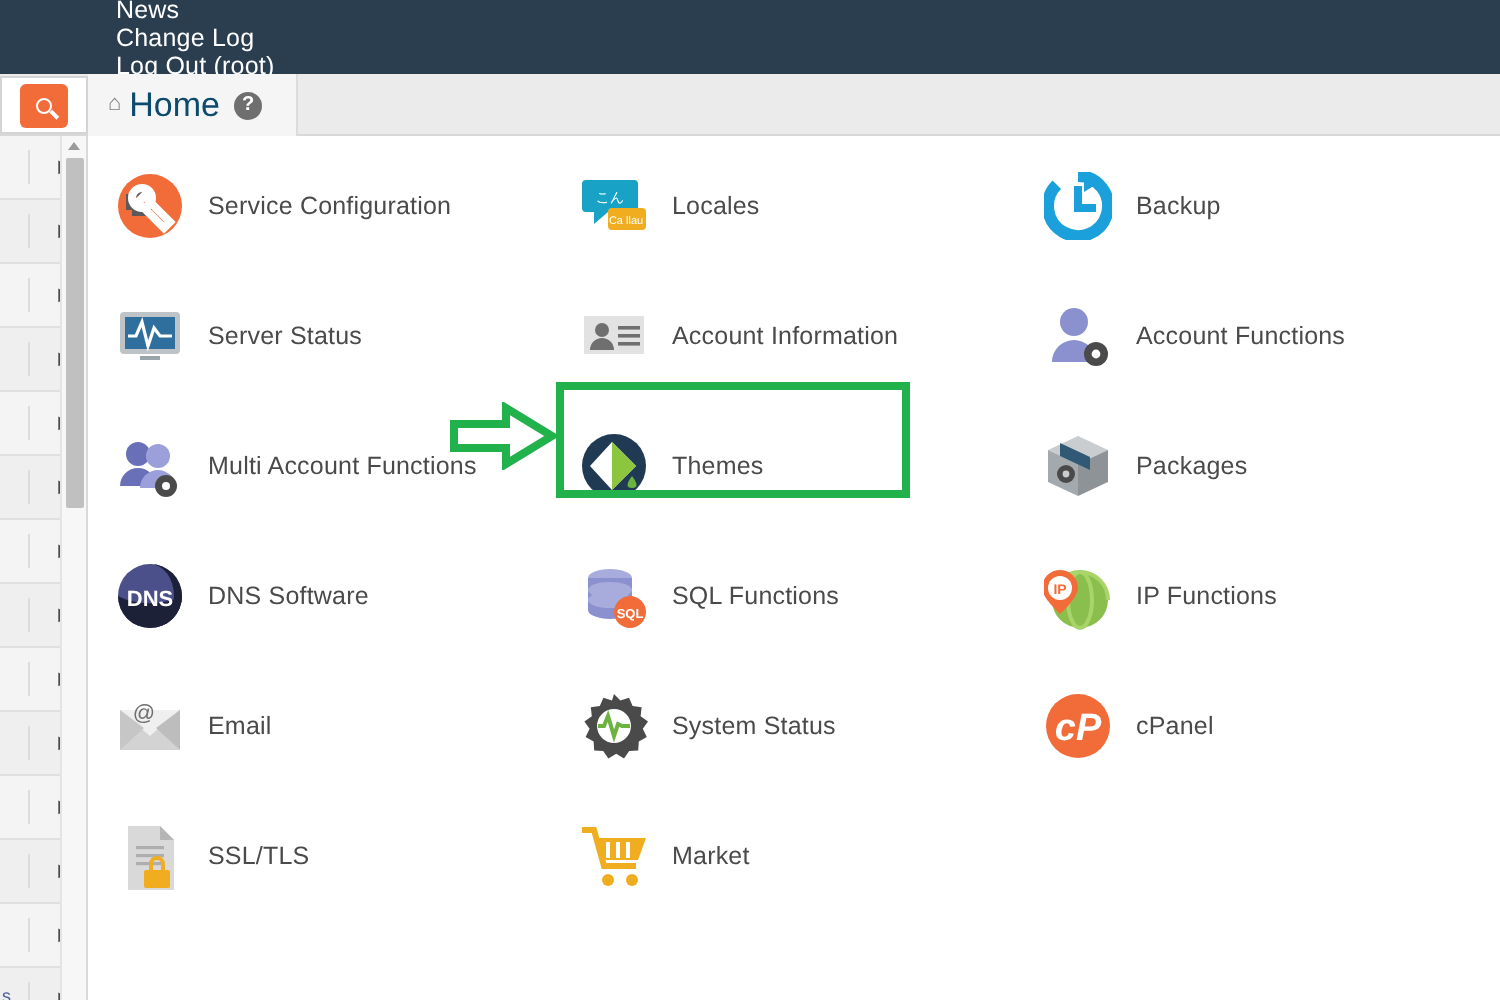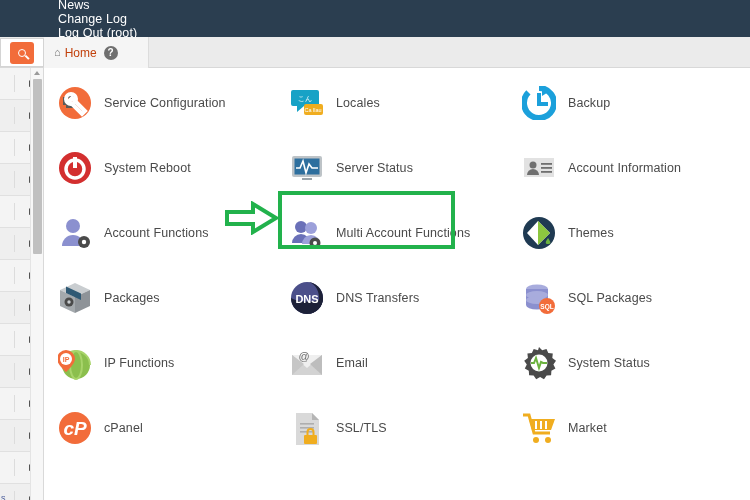--- a/index.html
+++ b/index.html
@@ -32,21 +32,21 @@
     border-bottom: 1px solid #d8d8d8;
   }
   .crumb-tab {
     position: absolute; left: 44px; top: 0; height: 31px;
     background: #f5f5f5;
     border-right: 1px solid #dcdcdc;
     display: flex; align-items: center; padding: 0 14px 0 10px;
     min-width: 105px;
   }
   .home-icon { font-size: 11px; color: #7b7b7b; margin-right: 4px; line-height: 1; }
-  .crumb-text { font-size: 12px; color: #c2410c; margin-right: 7px; }
+  .crumb-text { font-size: 17px; color: #0c4a6e; margin-right: 7px; }
   .help-icon {
     width: 14px; height: 14px; border-radius: 50%;
     background: #6f6f6f; color: #fff; font-size: 10px; font-weight: bold;
     display: flex; align-items: center; justify-content: center;
     cursor: pointer; line-height: 1;
   }
 
   
   .searchbox {
     position: absolute; left: 0px; top: 38px;
@@ -268,28 +268,20 @@
         <div class="cell">
           <span class="cell-ico"><svg viewBox="0 0 34 34" width="34" height="34">
               <path d="M17 2 a15 15 0 1 1 -10.6 4.4" fill="none" stroke="#1ba0db" stroke-width="6"></path>
               <path d="M20 1 l8 4 l-8 5z" fill="#1ba0db"></path>
               <path d="M17 9 v9 h7" fill="none" stroke="#1ba0db" stroke-width="4" stroke-linecap="square"></path>
             </svg></span>
           <span class="cell-lbl">Backup</span>
         </div>
         <div class="cell">
           <span class="cell-ico"><svg viewBox="0 0 34 34" width="34" height="34">
-              <circle cx="17" cy="17" r="16" fill="#d32f2f"></circle>
-              <circle cx="17" cy="18" r="9" fill="none" stroke="#fff" stroke-width="3.5"></circle>
-              <rect x="15" y="6" width="4" height="11" fill="#fff"></rect>
-            </svg></span>
-          <span class="cell-lbl">System Reboot</span>
-        </div>
-        <div class="cell">
-          <span class="cell-ico"><svg viewBox="0 0 34 34" width="34" height="34">
               <rect x="2" y="5" width="30" height="21" rx="2" fill="#bdc3c7"></rect>
               <rect x="4.5" y="7.5" width="25" height="16" fill="#2e6f9e"></rect>
               <path d="M6 17 h4 l3 -7 l3 12 l3 -9 l3 4 h6" fill="none" stroke="#fff" stroke-width="1.6"></path>
               <rect x="12" y="27" width="10" height="2" fill="#9aa4ab"></rect>
             </svg></span>
           <span class="cell-lbl">Server Status</span>
         </div>
         <div class="cell">
           <span class="cell-ico"><svg viewBox="0 0 34 34" width="34" height="34">
               <rect x="2" y="7" width="30" height="19" fill="#e2e2e2"></rect>
@@ -341,33 +333,33 @@
             </svg></span>
           <span class="cell-lbl">Packages</span>
         </div>
         <div class="cell">
           <span class="cell-ico"><svg viewBox="0 0 34 34" width="34" height="34">
               <circle cx="17" cy="17" r="16" fill="#4b4f8a"></circle>
               <path d="M17 33 a16 16 0 0 0 0 -32 a12 16 0 0 1 0 32z" fill="#1d2138"></path>
               <path d="M1 17 a16 16 0 0 0 32 0 a20 9 0 0 1 -32 0z" fill="#1d2138"></path>
               <text x="17" y="22" font-size="11" fill="#fff" text-anchor="middle" font-weight="bold" font-family="sans-serif">DNS</text>
             </svg></span>
-          <span class="cell-lbl">DNS Transfers</span>
+          <span class="cell-lbl">DNS Software</span>
         </div>
         <div class="cell">
           <span class="cell-ico"><svg viewBox="0 0 34 34" width="34" height="34">
               <ellipse cx="15" cy="8" rx="11" ry="4.5" fill="#a8acdd"></ellipse>
               <rect x="4" y="8" width="22" height="16" fill="#8b90cf"></rect>
               <ellipse cx="15" cy="24" rx="11" ry="4.5" fill="#8b90cf"></ellipse>
               <ellipse cx="15" cy="14" rx="11" ry="4" fill="#a8acdd"></ellipse>
               <ellipse cx="15" cy="19" rx="11" ry="4" fill="#a8acdd"></ellipse>
               <circle cx="25" cy="25" r="8" fill="#f26c3a"></circle>
               <text x="25" y="28" font-size="6.5" fill="#fff" text-anchor="middle" font-weight="bold" font-family="sans-serif">SQL</text>
             </svg></span>
-          <span class="cell-lbl">SQL Packages</span>
+          <span class="cell-lbl">SQL Functions</span>
         </div>
         <div class="cell">
           <span class="cell-ico"><svg viewBox="0 0 34 34" width="34" height="34">
               <circle cx="18" cy="19" r="14" fill="#8bbf4d"></circle>
               <path d="M4 19 a14 14 0 0 1 28 0" fill="none" stroke="#a8d46a" stroke-width="2"></path>
               <ellipse cx="18" cy="19" rx="6" ry="14" fill="none" stroke="#a8d46a" stroke-width="2"></ellipse>
               <path d="M8 4 a9 9 0 0 1 9 9 c0 5 -9 13 -9 13 s-9 -8 -9 -13 a9 9 0 0 1 9 -9z" fill="#f26c3a"></path>
               <circle cx="8" cy="13" r="6" fill="#fff"></circle>
               <text x="8" y="16" font-size="7" fill="#f26c3a" text-anchor="middle" font-weight="bold" font-family="sans-serif">IP</text>
             </svg></span>

